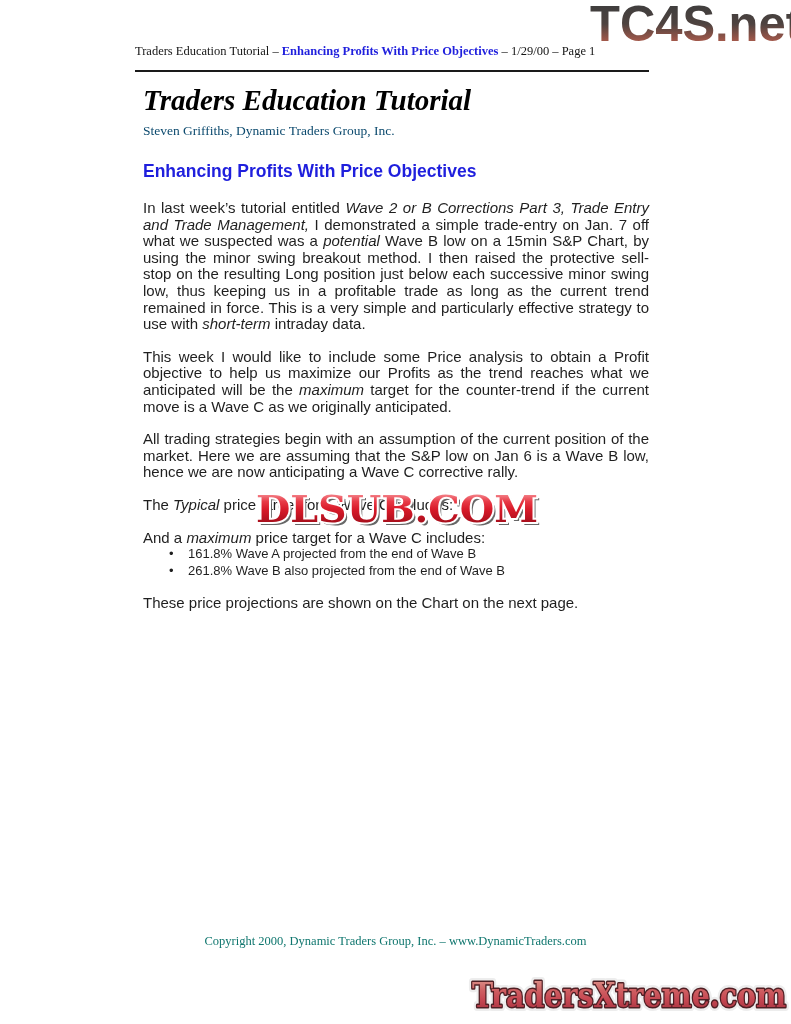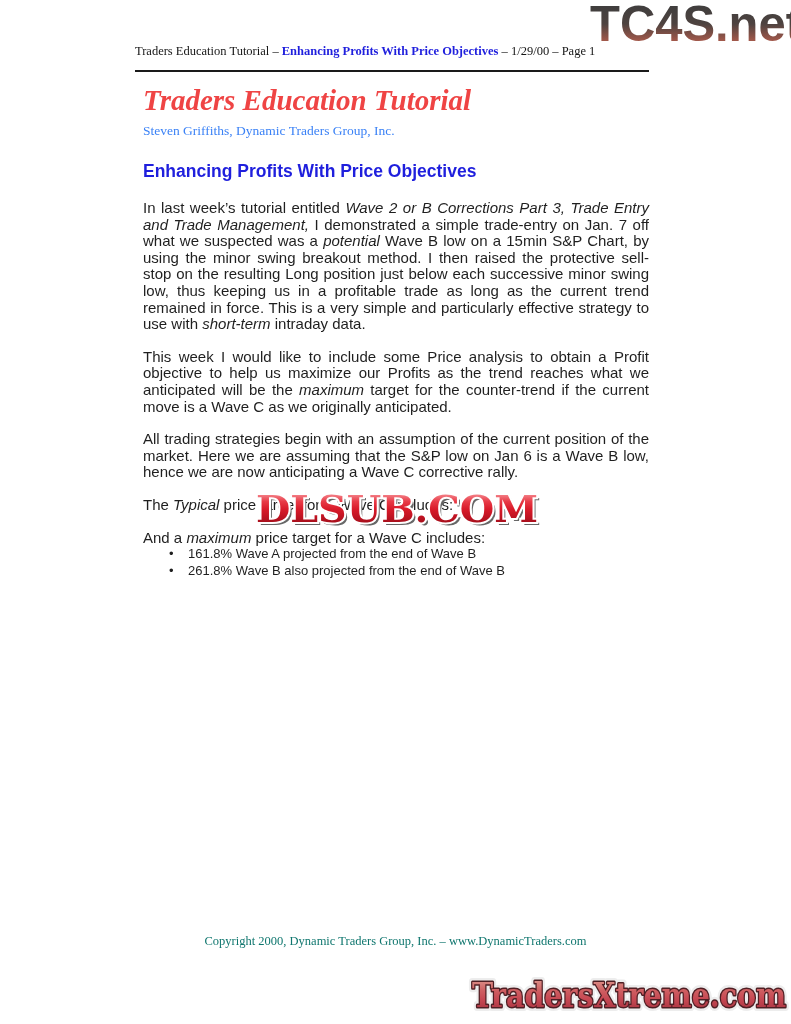--- a/index.html
+++ b/index.html
@@ -23,26 +23,26 @@
     white-space:nowrap;
   }
   .running-header .hl { color:#1f1fdd; font-weight:bold; }
   
   .content { position:absolute; left:143px; top:0; width:506px; }
   .doc-title {
     margin:83px 0 0 0;
     font-family:"Liberation Serif", serif;
     font-style:italic; font-weight:bold;
     font-size:29px; line-height:34px;
-    color:#ef4444;
+    color:#000000;
   }
   .byline {
     margin-top:5px;
     font-family:"Liberation Serif", serif;
-    font-size:13.5px; line-height:17px; color:#3b82f6;
+    font-size:13.5px; line-height:17px; color:#0c4a6e;
   }
   .section-heading {
     margin-top:21px;
     font-size:17.5px; line-height:22px;
     font-weight:bold; color:#1f1fdd;
   }
   .body-text {
     font-size:15px; line-height:16.6px;
     text-align:justify;
   }
@@ -94,20 +94,21 @@
     <p class="body-text intro"><span>The </span><span style="font-style: italic;">Typical</span><span> price target for a Wave C includes:</span></p>
     <ul class="bullets">
     </ul>
 
     <p class="body-text intro"><span>And a </span><span style="font-style: italic;">maximum</span><span> price target for a Wave C includes:</span></p>
     <ul class="bullets">
       <li>161.8% Wave A projected from the end of Wave B</li>
       <li>261.8% Wave B also projected from the end of Wave B</li>
     </ul>
 
+    <p class="body-text">These price projections are shown on the Chart on the next page.</p>
   </div>
 
   <div class="page-footer">Copyright 2000, Dynamic Traders Group, Inc. – www.DynamicTraders.com</div>
 
   <svg class="wm wm-top" width="215" height="50" viewBox="0 0 215 50">
     <defs>
       <linearGradient id="gradTC4S" gradientUnits="userSpaceOnUse" x1="0" y1="5" x2="0" y2="45">
         <stop offset="0" stop-color="#3d3d3d"></stop>
         <stop offset="0.55" stop-color="#4e4340"></stop>
         <stop offset="0.85" stop-color="#8a5247"></stop>

